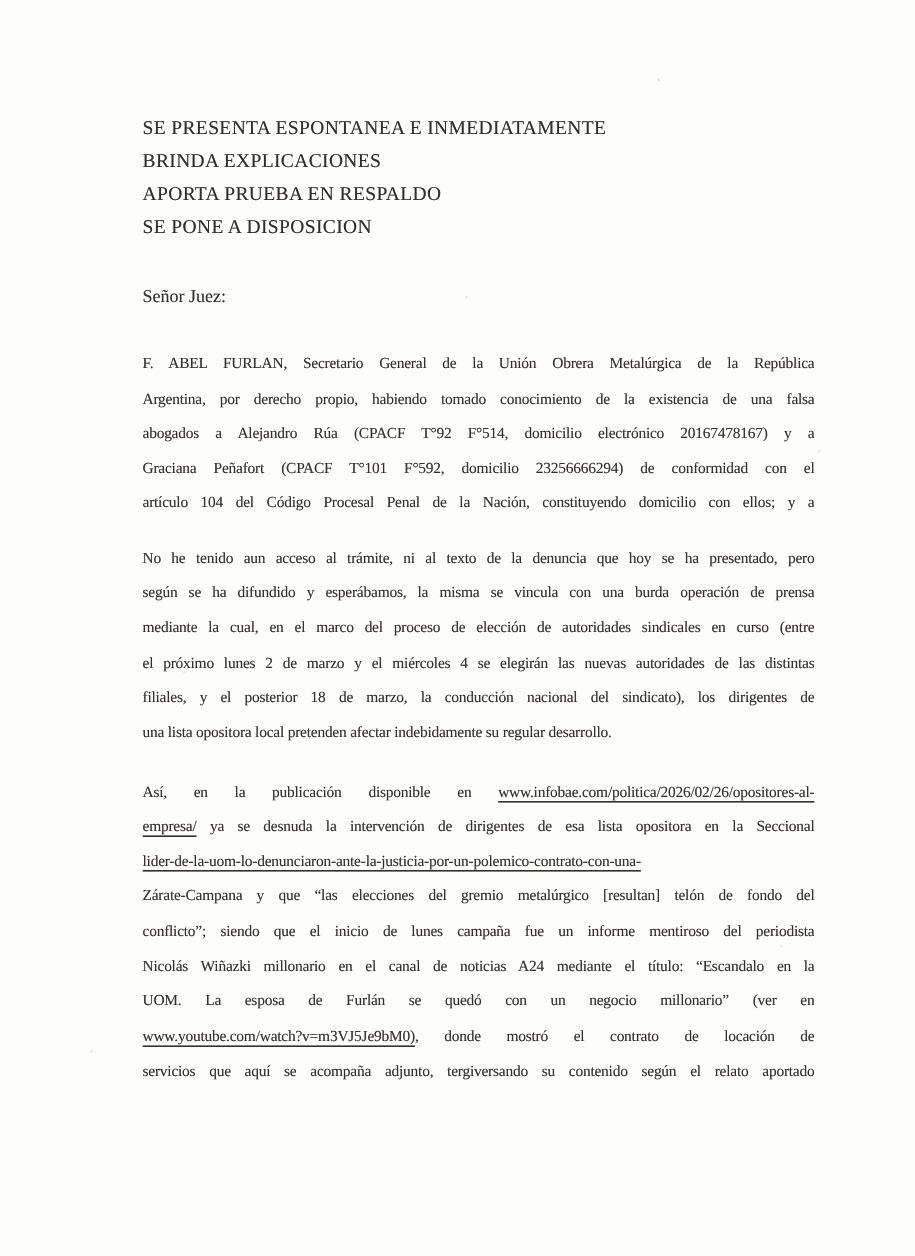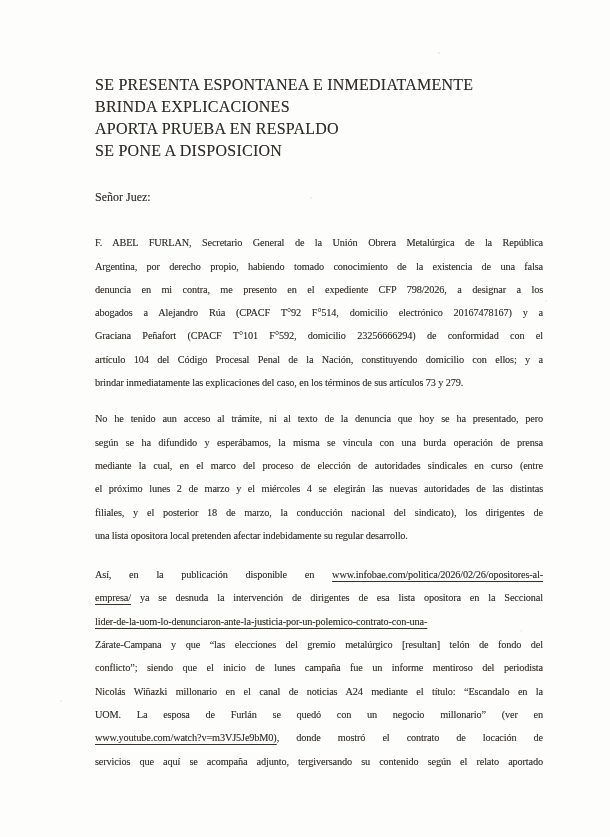--- a/index.html
+++ b/index.html
@@ -8,21 +8,21 @@
     background:#fdfdfb;
     font-family:"Liberation Serif","DejaVu Serif",serif;
   }
   .page{
     position:relative;width:610px;height:837px;overflow:hidden;
     background:#fdfdfb;color:#34312b;
   }
   .content{position:absolute;left:95px;top:0;width:448px;}
   .header-block{padding-top:74px;}
   .header-line{
-    font-size:16px;line-height:22px;letter-spacing:0.25px;
+    font-size:13px;line-height:22px;letter-spacing:0.25px;
     color:#312e28;text-shadow:0 0 0.3px rgba(50,46,40,.45);
   }
   .salutation{
     margin-top:24px;font-size:12px;line-height:23.3px;
     text-shadow:0 0 0.3px rgba(50,46,40,.4);
   }
   .paragraph{text-shadow:0 0 0.3px rgba(50,46,40,.4);}
   .paragraph .line{
     font-size:10.3px;line-height:23.3px;height:23.3px;overflow:hidden;
     letter-spacing:-0.15px;
@@ -57,25 +57,23 @@
         <div class="header-line">SE PRESENTA ESPONTANEA E INMEDIATAMENTE</div>
         <div class="header-line">BRINDA EXPLICACIONES</div>
         <div class="header-line">APORTA PRUEBA EN RESPALDO</div>
         <div class="header-line">SE PONE A DISPOSICION</div>
       </div>
     <div class="salutation">Señor Juez:</div>
     <div id="paras">
         <div class="paragraph p1">
           <div class="line"><span class="seg">F. ABEL FURLAN, Secretario General de la Unión Obrera Metalúrgica de la República</span></div>
           <div class="line"><span class="seg">Argentina, por derecho propio, habiendo tomado conocimiento de la existencia de una falsa</span></div>
-          <div class="line"><span class="seg">denuncia en mi contra, me presento en el expediente CFP 798/2026, a designar a los</span></div>
           <div class="line"><span class="seg">abogados a Alejandro Rúa (CPACF T°92 F°514, domicilio electrónico 20167478167) y a</span></div>
           <div class="line"><span class="seg">Graciana Peñafort (CPACF T°101 F°592, domicilio 23256666294) de conformidad con el</span></div>
           <div class="line"><span class="seg">artículo 104 del Código Procesal Penal de la Nación, constituyendo domicilio con ellos; y a</span></div>
-          <div class="line short"><span class="seg">brindar inmediatamente las explicaciones del caso, en los términos de sus artículos 73 y 279.</span></div>
         </div>
         <div class="paragraph p2">
           <div class="line"><span class="seg">No he tenido aun acceso al trámite, ni al texto de la denuncia que hoy se ha presentado, pero</span></div>
           <div class="line"><span class="seg">según se ha difundido y esperábamos, la misma se vincula con una burda operación de prensa</span></div>
           <div class="line"><span class="seg">mediante la cual, en el marco del proceso de elección de autoridades sindicales en curso (entre</span></div>
           <div class="line"><span class="seg">el próximo lunes 2 de marzo y el miércoles 4 se elegirán las nuevas autoridades de las distintas</span></div>
           <div class="line"><span class="seg">filiales, y el posterior 18 de marzo, la conducción nacional del sindicato), los dirigentes de</span></div>
           <div class="line short"><span class="seg">una lista opositora local pretenden afectar indebidamente su regular desarrollo.</span></div>
         </div>
         <div class="paragraph p3">

